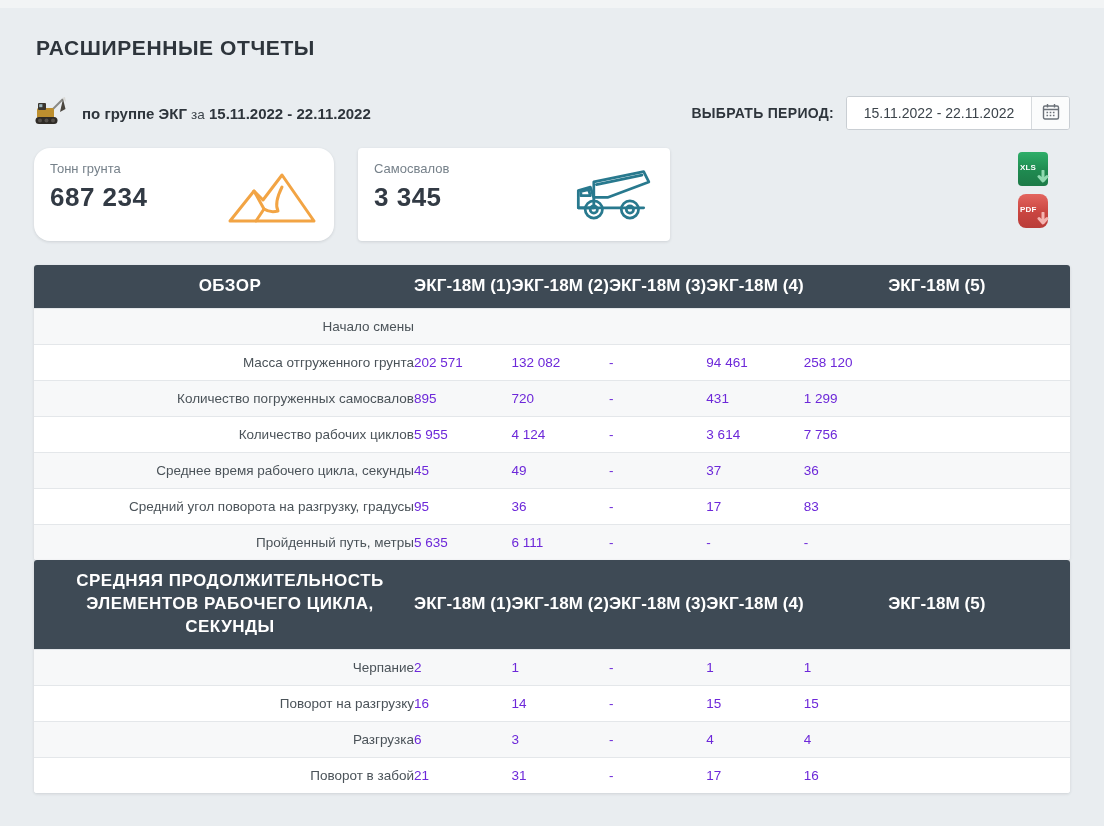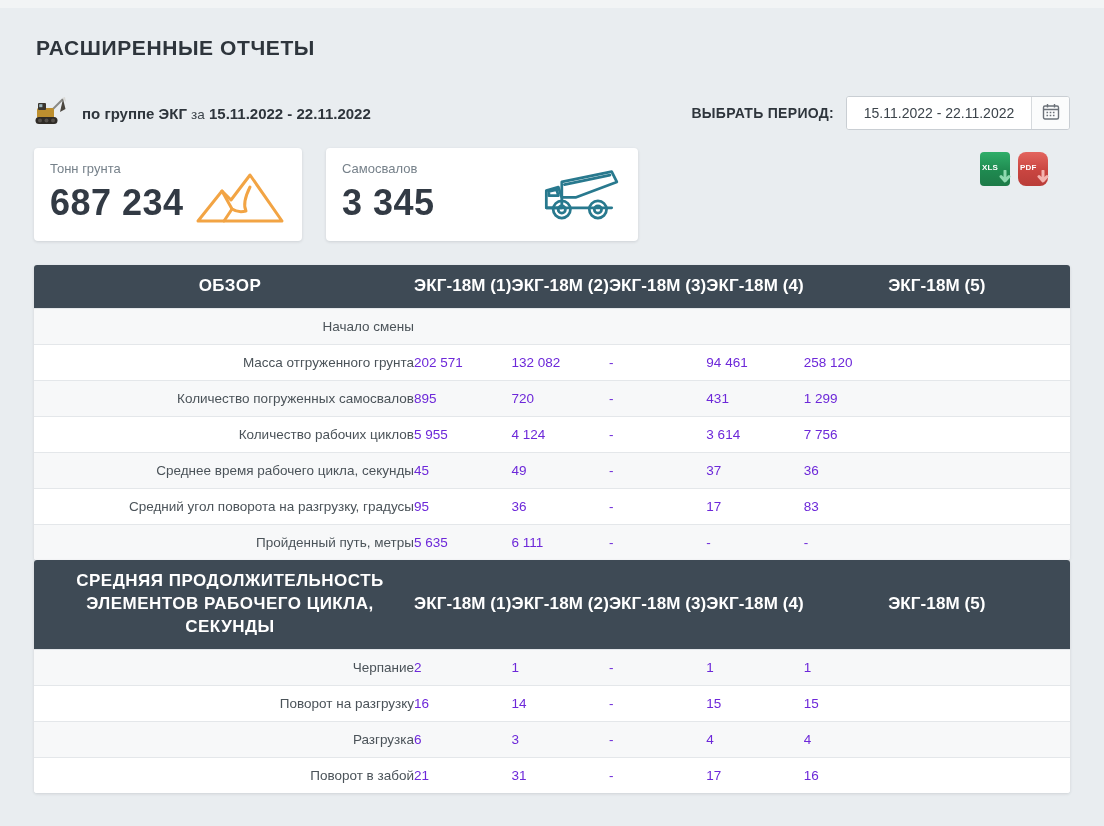--- a/index.html
+++ b/index.html
@@ -41,27 +41,27 @@
     width:38px;border:none;border-left:1px solid #d6dadd;background:#fbfcfc;
     display:flex;align-items:center;justify-content:center;cursor:pointer;padding:0;
   }
 
   
   .cards{display:flex;margin-top:16px;gap:24px;align-items:flex-start;}
   .card{
     background:#fff;border-radius:4px;height:93px;box-sizing:border-box;
     box-shadow:0 1px 3px rgba(40,50,60,.14);position:relative;padding:13px 16px;
   }
-  .card.tons{width:268px;}
+  .card.tons{width:300px;border-radius:16px;}
   .card.trucks{width:312px;}
   .card-label{font-size:13px;color:#76818a;}
-  .card-value{font-size:36px;font-weight:700;color:#323a44;margin-top:6px;letter-spacing:.5px;}
+  .card-value{font-size:26px;font-weight:700;color:#323a44;margin-top:6px;letter-spacing:.5px;}
   .card-icon{position:absolute;right:16px;bottom:12px;}
 
-  .exports{margin-left:auto;display:flex;gap:8px;padding-right:22px;margin-top:4px;}
+  .exports{margin-left:auto;display:flex;gap:8px;padding-right:22px;margin-top:4px;flex-direction:column;}
   .file-btn{
     position:relative;width:30px;height:34px;border:none;cursor:pointer;
     border-radius:4px;padding:0;color:#fff;font-family:inherit;
   }
   .file-btn .ext{
     position:absolute;left:2px;top:11px;font-size:8px;font-weight:700;letter-spacing:.2px;
   }
   .file-btn.xls{background:linear-gradient(180deg,#2fae69 0%,#1f8a50 55%,#1d7a48 100%);}
   .file-btn.pdf{background:linear-gradient(180deg,#e3655f 0%,#c94540 55%,#b93d39 100%);border-radius:8px;}
   .dl-arrow{position:absolute;right:-2px;bottom:-3px;}

